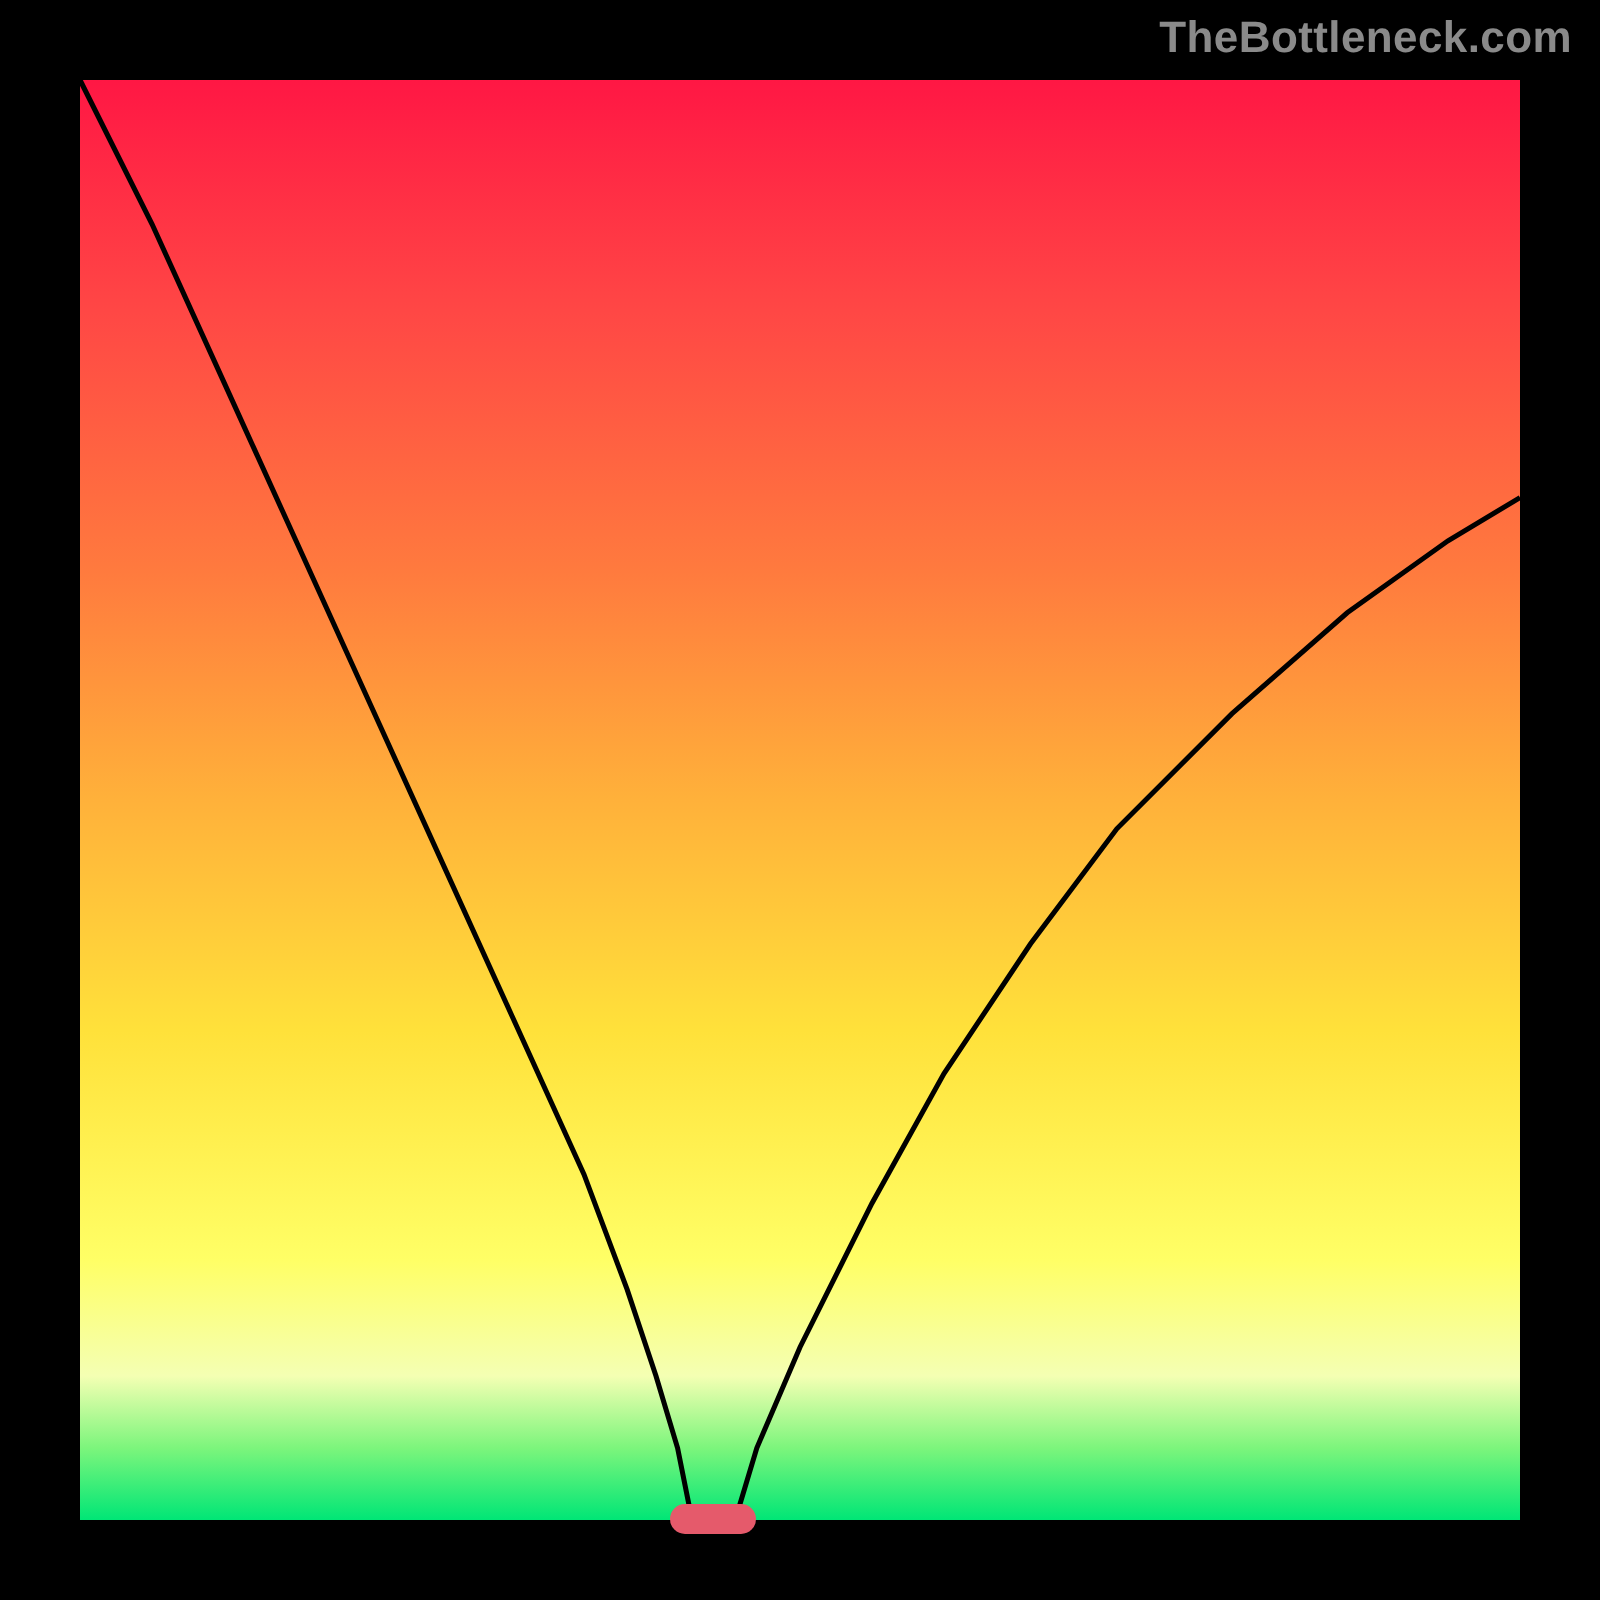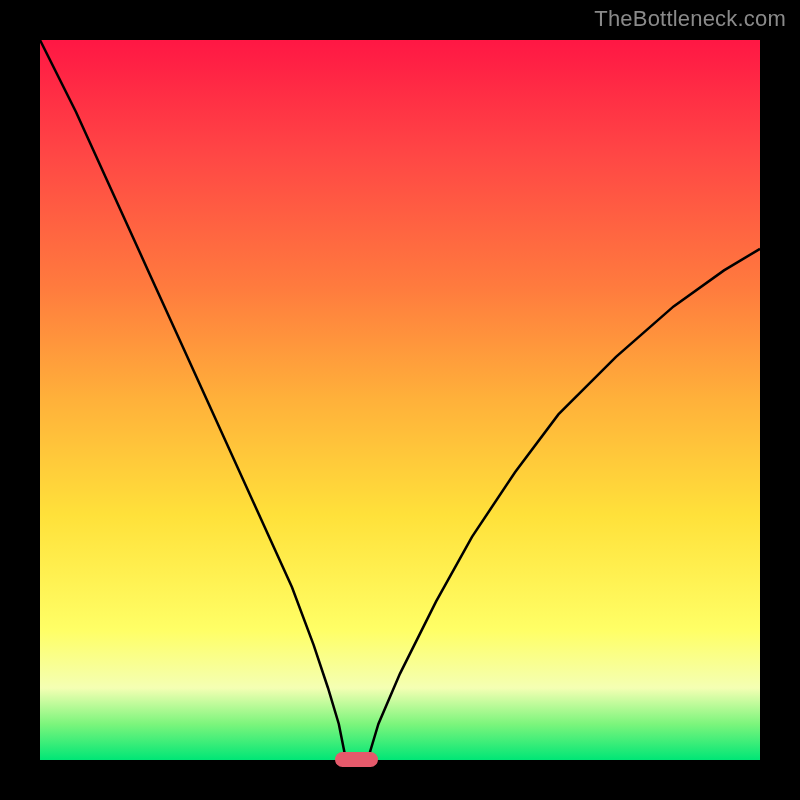--- a/index.html
+++ b/index.html
@@ -39,21 +39,21 @@
       #00e676 100%
     );
   }
   .watermark {
     position: absolute;
     top: 6px;
     right: 14px;
     color: #8a8a8a;
     font-size: 22px;
     letter-spacing: 0.2px;
-    font-weight: 400;
+    font-weight: 700;
     user-select: none;
   }
   svg.curve {
     position: absolute;
     top: 40px;
     left: 40px;
     width: 720px;
     height: 720px;
     overflow: visible;
   }

